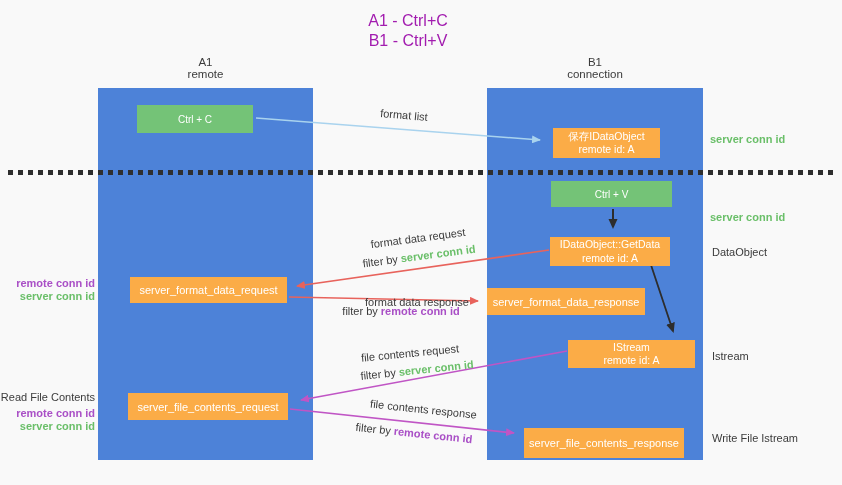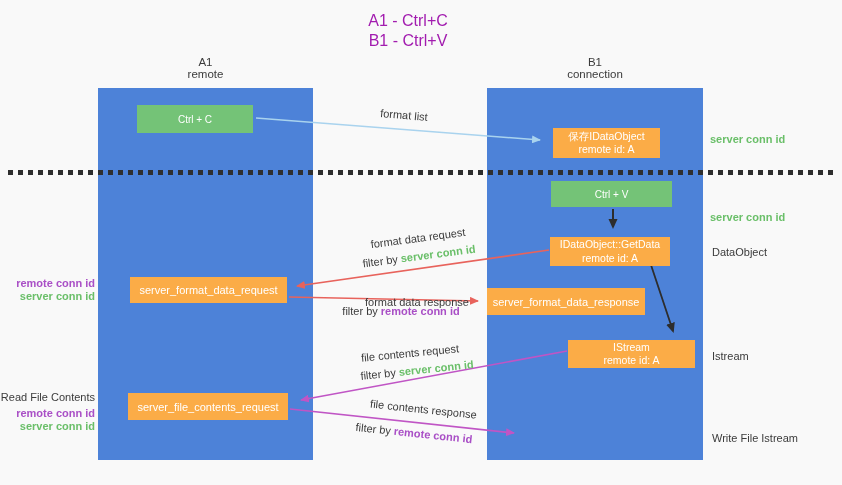--- a/index.html
+++ b/index.html
@@ -118,20 +118,23 @@
 
   <div class="node node-orange" style="left:568px;top:340px;width:127px;height:28px;">
     <span class="l1">IStream</span>
     <span class="l2">remote id: A</span>
   </div>
 
   <div class="node node-orange" style="left:128px;top:393px;width:160px;height:27px;">
     <span>server_file_contents_request</span>
   </div>
 
+  <div class="node node-orange" style="left:524px;top:428px;width:160px;height:30px;">
+    <span>server_file_contents_response</span>
+  </div>
 
   <div class="elabel" style="left:368px;top:109px;width:72px;transform:rotate(5deg);">format list</div>
 
   <div class="elabel" style="left:366px;top:232px;width:104px;transform:rotate(-7.5deg);">format data request</div>
   <div class="elabel" style="left:358px;top:250px;width:122px;transform:rotate(-7.5deg);">
     <span class="fb">filter by</span><span class="green-bold">server conn id</span>
   </div>
 
   <div class="elabel" style="left:362px;top:284px;width:110px;margin-top:12px;">format data response</div>
   <div class="elabel" style="left:338px;top:305px;width:126px;">

